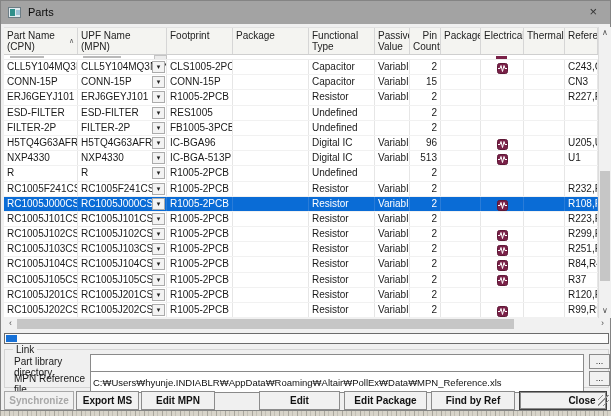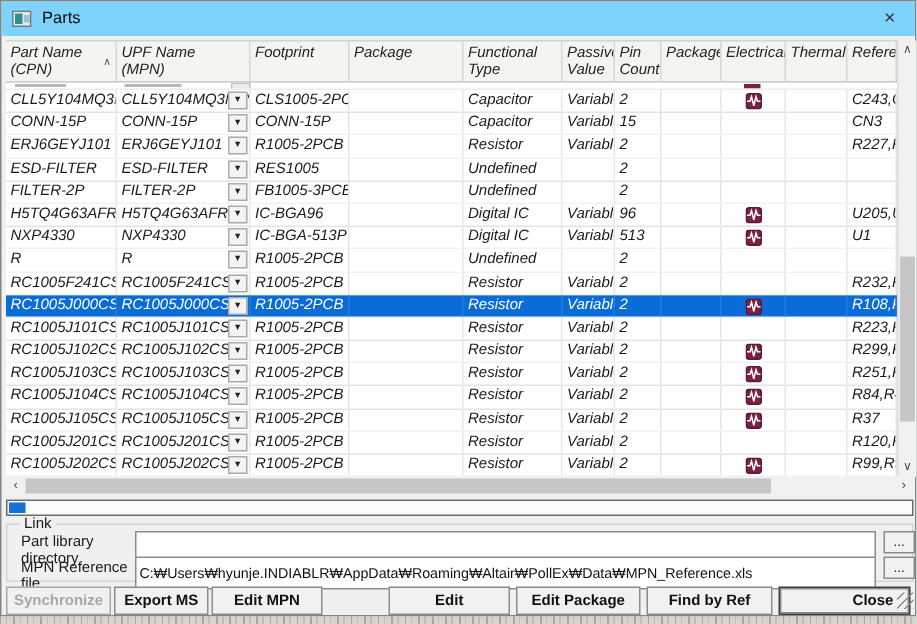--- a/index.html
+++ b/index.html
@@ -2,44 +2,44 @@
 <html><head>
 <meta charset="utf-8">
 <style>
   * { margin:0; padding:0; box-sizing:border-box; }
   html,body { background:#fff; }
   body { font-family:"Liberation Sans","DejaVu Sans",sans-serif; font-size:10px; color:#1a1a1a; }
   .stage { position:relative; width:611px; height:416px; overflow:hidden; background:#fff; }
   .window { position:absolute; left:0; top:0; width:611px; height:411px; background:#f0f0f0; border:1px solid #848484; }
 
   
-  .titlebar { position:absolute; left:0; top:0; right:0; height:23px; background:#7dd3fc; }
+  .titlebar { position:absolute; left:0; top:0; right:0; height:23px; background:#a3a3a3; }
   .win-icon { position:absolute; left:7px; top:6px; width:13px; height:11px; border:1px solid #6d7d85; background:#dfe9ee; }
   .win-icon span.b1 { position:absolute; left:1px; top:1px; width:5px; height:7px; background:#2f8f8a; }
   .win-icon span.b2 { position:absolute; left:7px; top:2px; width:4px; height:5px; background:#9fc2d6; }
   .title-text { position:absolute; left:27px; top:5px; font-size:11px; color:#0a0a0a; }
   .close-x { position:absolute; right:13px; top:3px; font-size:13px; color:#333; cursor:default; }
 
   
-  .table-wrap { position:absolute; left:3px; top:26px; width:594px; background:#14532d;font-style:italic; }
+  .table-wrap { position:absolute; left:3px; top:26px; width:594px; background:#14532d; }
   .header-row { display:flex; height:28px; background:#f4f4f1; border-bottom:1px solid #cfcfcf; border-top:1px solid #e2e2e2; }
   .hcell { position:relative; border-right:1px solid #d6d6d6; padding:2px 3px 0 3px; overflow:hidden; color:#222; }
   .hlabel { white-space:pre-line; line-height:11px; display:block; }
   .sortglyph { position:absolute; right:3px; top:9px; font-size:7px; color:#555; }
   .row { display:flex; height:15.2px; background:#fff; border-bottom:1px solid #f1f1f1; }
   .cell { position:relative; border-right:1px solid #e6e6e6; padding:0 3px; overflow:hidden; white-space:nowrap; line-height:14px; }
   .row.selected { background:#0a6cd6; }
   .row.selected .cell { color:#fff; border-right-color:#2a7cd8; border-bottom-color:#0a6cd6; }
   .c-part_name { width:74px; }
   .c-upf_name { width:89px; padding-right:3px; }
   .c-footprint { width:66px; }
   .c-package { width:76px; }
   .c-functional_type { width:66px; }
   .c-passive_value { width:35px; }
-  .c-pin_count { width:31px; text-align:left; }
+  .c-pin_count { width:31px; text-align:right; }
   .c-package2 { width:40px; }
   .c-electrical { width:43px; text-align:center; }
   .c-thermal { width:41px; }
   .c-reference { width:33px; padding-right:0; }
   .combo { position:absolute; right:1px; top:1px; width:13px; height:12px; background:#f3f3f3; border:1px solid #ababab;
            font-size:7px; line-height:10px; text-align:center; color:#222; }
   .elec-svg { vertical-align:middle; margin-top:2px; }
   
   .partial-row { position:relative; height:5px; background:#fff; border-bottom:1px solid #ececec; overflow:hidden; }
   .partial-row .t1 { position:absolute; left:6px; bottom:1px; width:34px; height:2px; background:#b9b9b9; }

